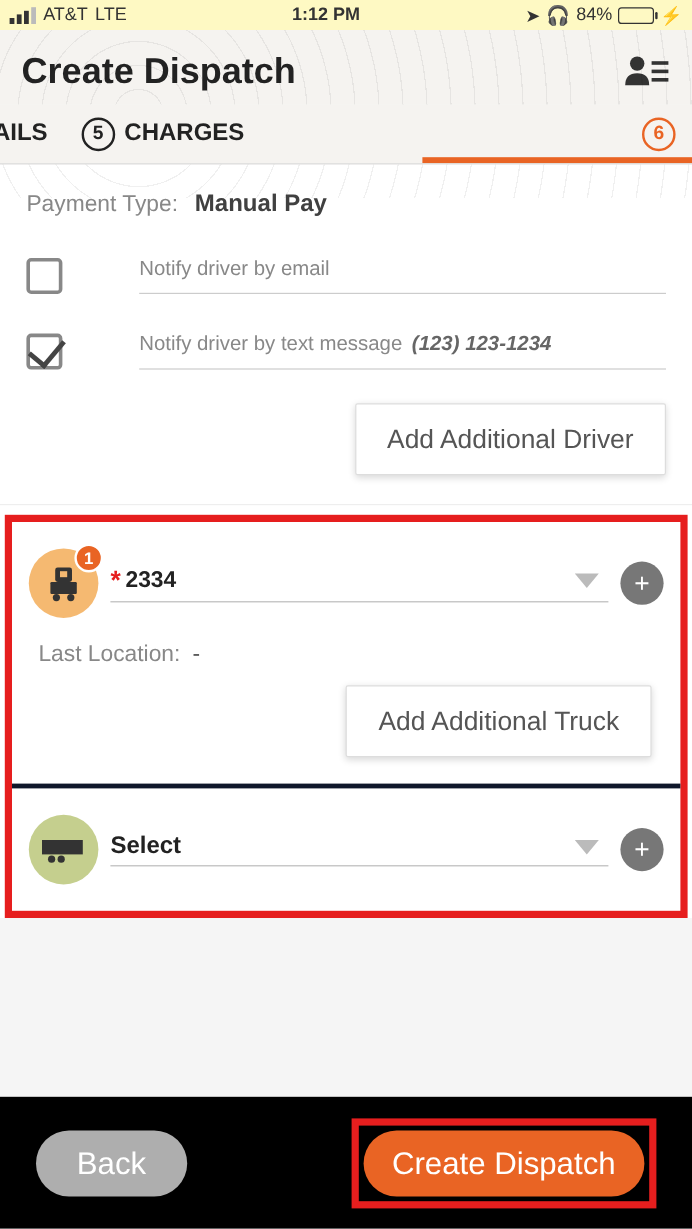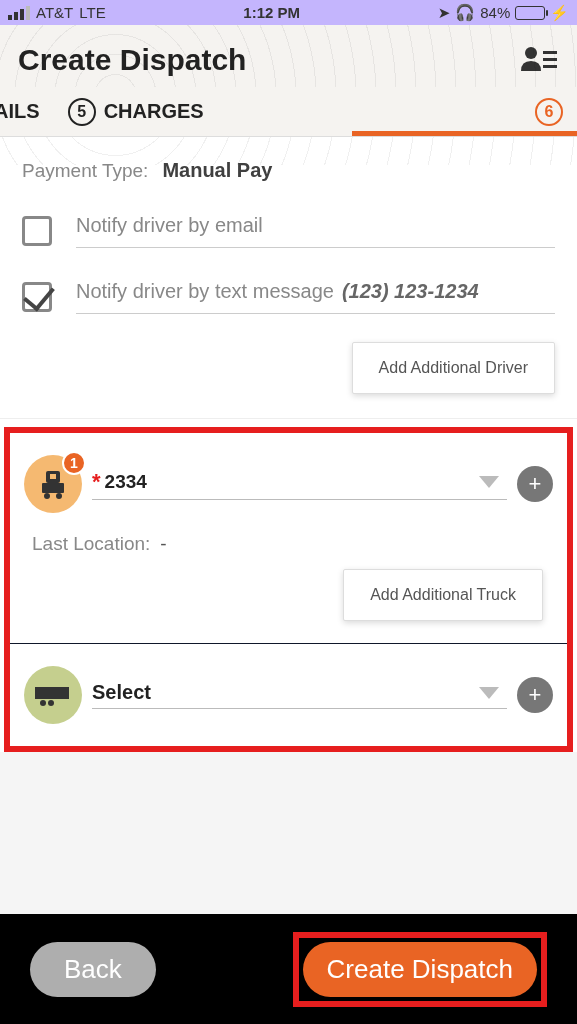--- a/index.html
+++ b/index.html
@@ -1,18 +1,18 @@
 <!DOCTYPE html>
 <html><head>
 <meta charset="utf-8">
 <style>
   * { box-sizing: border-box; margin: 0; padding: 0; }
   body { font-family: -apple-system, Helvetica, Arial, sans-serif; width: 577px; height: 1024px; background: #f5f5f5; overflow: hidden; position: relative; }
 
-  .status-bar { height: 25px; display: flex; align-items: center; justify-content: space-between; padding: 0 8px; font-size: 15px; color: #333; background: #c4b5fd; gap: 44px; }
+  .status-bar { height: 25px; display: flex; align-items: center; justify-content: space-between; padding: 0 8px; font-size: 15px; color: #333; background: #fef9c3; gap: 44px; }
   .status-left { display: flex; align-items: center; gap: 6px; }
   .status-right { display: flex; align-items: center; gap: 5px; }
   .signal-bars { display: flex; align-items: flex-end; gap: 2px; }
   .signal-bars span { width: 4px; background: #333; display: inline-block; }
   .signal-bars span:nth-child(1){height:5px;}
   .signal-bars span:nth-child(2){height:8px;}
   .signal-bars span:nth-child(3){height:11px;}
   .signal-bars span:nth-child(4){height:14px; background:#bbb;}
   .battery { width: 30px; height: 14px; border: 1.5px solid #333; border-radius: 3px; position: relative; display:inline-block; }
   .battery::after { content:''; position:absolute; right:-4px; top:3px; width:2px; height:6px; background:#333; border-radius:1px; }
@@ -33,25 +33,25 @@
   .content { background:#fff; margin:0; padding:0; }
 
   .panel { background:#fff; padding: 22px 22px 10px 22px; border-bottom:1px solid #eee; }
   .row { display:flex; align-items:center; gap:14px; }
   .label-muted { color:#888; font-size:19px; }
   .value-bold { color:#404040; font-size:20px; font-weight:700; }
 
   .check-row { display:flex; align-items:center; margin-top:32px; gap:24px; }
   .checkbox { width:30px; height:30px; border:3px solid #888; border-radius:4px; position:relative; flex-shrink:0; background:#fff; }
   .checkbox.checked::after { content:''; position:absolute; left:5px; top:-4px; width:14px; height:24px; border-right:4px solid #444; border-bottom:4px solid #444; transform:rotate(40deg); }
-  .check-text { flex:1; color:#888; font-size:20px; border-bottom:1px solid #ccc; padding-bottom:10px; display:flex; align-items:baseline; gap:8px; }
+  .check-text { flex:1; color:#888; font-size:17px; border-bottom:1px solid #ccc; padding-bottom:10px; display:flex; align-items:baseline; gap:8px;margin-left:40px; }
   .phone { font-weight:700; font-style:italic; color:#666; }
 
   .add-btn-wrap { display:flex; justify-content:flex-end; margin-top:28px; margin-bottom:14px; }
-  .add-btn { background:#fff; border:1px solid #ddd; border-radius:2px; box-shadow:0 2px 6px rgba(0,0,0,0.15); padding:16px 26px; font-size:16px; color:#555; font-weight:500; }
+  .add-btn { background:#fff; border:1px solid #ddd; border-radius:2px; box-shadow:0 2px 6px rgba(0,0,0,0.15); padding:16px 26px; font-size:22px; color:#555; font-weight:500; }
 
   .highlight-box { border:6px solid #e61e1e; margin:8px 4px 4px 4px; background:#fff; }
 
   .equip-row { display:flex; align-items:center; padding:22px 14px 8px 14px; gap:10px; }
   .equip-icon-wrap { position:relative; width:58px; height:58px; flex-shrink:0; }
   .equip-circle { width:58px; height:58px; border-radius:50%; display:flex; align-items:center; justify-content:center; }
   .equip-circle.orange { background:#f5b971; }
   .equip-circle.green { background:#c5cf8e; }
   .badge { position:absolute; top:-4px; right:-4px; width:24px; height:24px; background:#e96424; border-radius:50%; color:#fff; font-size:14px; font-weight:700; display:flex; align-items:center; justify-content:center; border:2px solid #fff; }
   .equip-field { flex:1; display:flex; align-items:center; border-bottom:1px solid #bbb; padding-bottom:4px; }
@@ -60,21 +60,21 @@
   .equip-field .placeholder { font-size:20px; font-weight:700; color:#222; flex:1; }
   .chevron-down { width:0; height:0; border-left:10px solid transparent; border-right:10px solid transparent; border-top:12px solid #bbb; margin-right:8px; }
   .plus-btn { width:36px; height:36px; border-radius:50%; background:#777; color:#fff; display:flex; align-items:center; justify-content:center; font-size:22px; font-weight:300; flex-shrink:0; }
 
   .last-loc { padding:12px 22px 4px 22px; display:flex; gap:10px; }
   .last-loc .lbl { color:#888; font-size:19px; }
   .last-loc .val { color:#555; font-size:19px; }
 
   .add-btn-wrap2 { display:flex; justify-content:flex-end; padding:10px 24px 22px 24px; }
 
-  .trailer-section { border-top:1px solid #0f172a; }
+  .trailer-section { border-top:4px solid #0f172a; }
 
   .footer { position:absolute; bottom:0; left:0; right:0; height:110px; background:#000000; display:flex; align-items:center; justify-content:space-between; padding:0 30px; }
   .back-btn { background:#aeaeae; color:#fff; font-size:26px; font-weight:500; border:none; border-radius:30px; padding:12px 34px; }
   .create-btn-wrap { border:6px solid #e61e1e; padding:4px; }
   .create-btn { background:#e96424; color:#fff; font-size:26px; font-weight:500; border:none; border-radius:30px; padding:12px 24px; }
 
   .bg-pattern { position:absolute; top:25px; left:0; right:0; height:140px; opacity:0.06; background: repeating-radial-gradient(circle at 20% 50%, #000, #000 1px, transparent 1px, transparent 20px); pointer-events:none; }
 </style>
 </head>
 <body>

